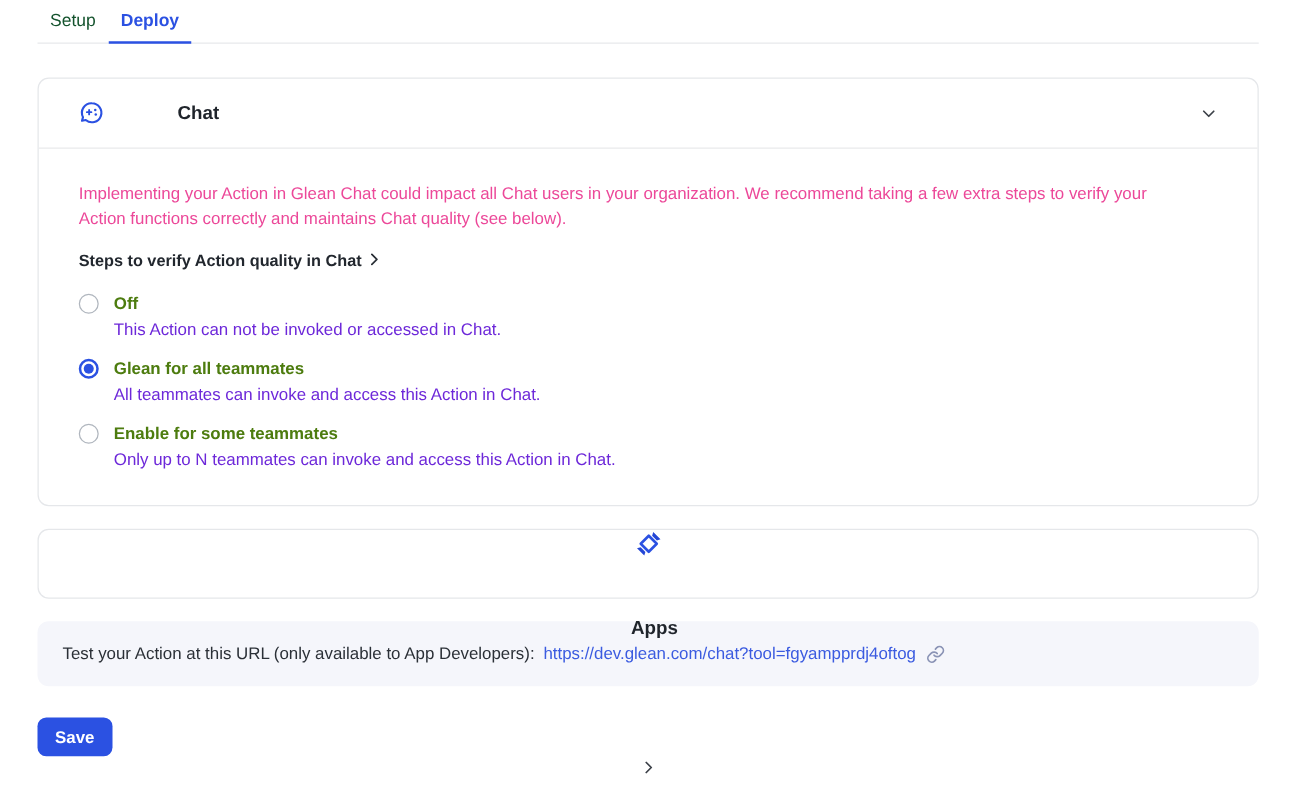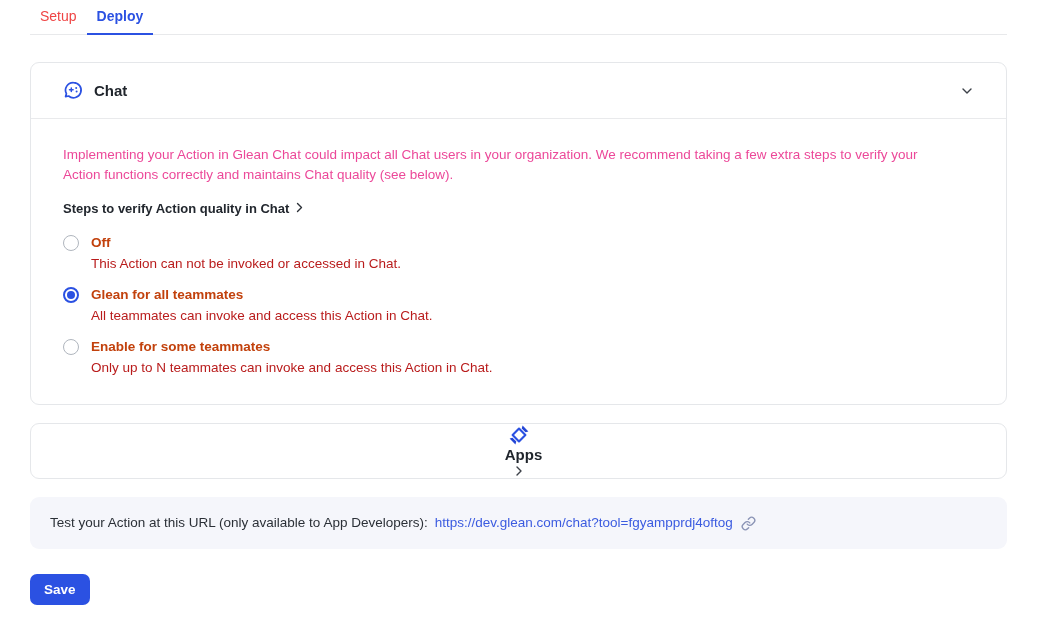--- a/index.html
+++ b/index.html
@@ -9,37 +9,37 @@
     font-family: "Liberation Sans", "DejaVu Sans", sans-serif;
     color: #22272e;
     overflow: hidden;
   }
   .page { width: 977px; margin-left: 30px; padding-top: 2px; }
 
   
   .tabs { display: flex; border-bottom: 1px solid #e8e9eb; }
   .tab {
     padding: 6px 10px 9px 10px;
-    font-size: 14px; font-weight: 500; color: #ef4444;
+    font-size: 14px; font-weight: 500; color: #14532d;
     cursor: pointer; margin-bottom: -1px;
   }
   .tab.active {
     color: #2b51e2; font-weight: 600;
     border-bottom: 2px solid #2b51e2;
   }
 
   
   .card {
     border: 1px solid #e5e7ea; border-radius: 9px;
     background: #fff;
   }
   .card-chat { margin-top: 27px; }
   .card-header {
     display: flex; align-items: center;
-    height: 56px; padding: 0 32px;
+    height: 56px; padding: 0 32px; gap: 48px;
   }
   .card-header .title { font-size: 15px; font-weight: 600; color: #1f242b; margin-left: 10px; }
   .card-header .spacer { flex: 1; }
   .card-chat .card-header { border-bottom: 1px solid #e9eaec; }
   .chev { display: inline-flex; }
 
   .card-body { padding: 26px 32px 26px 32px; }
   .desc-par {
     font-size: 13.5px; line-height: 20px; color: #ec4899;
     max-width: 885px;
@@ -57,22 +57,22 @@
     width: 16px; height: 16px; border-radius: 50%;
     border: 1px solid #b0b6be; background: #fff;
     margin-top: 2px; flex: none; position: relative; cursor: pointer;
   }
   .radio.checked { border: 2px solid #2b51e2; }
   .radio.checked::after {
     content: ""; position: absolute; inset: 2px;
     border-radius: 50%; background: #2b51e2;
   }
   .option-texts { margin-left: 12px; }
-  .option-label { font-size: 13.5px; font-weight: 600; color: #c2410c; line-height: 20px; }
-  .option-desc { font-size: 13.5px; color: #b91c1c; line-height: 20px; margin-top: 1px; }
+  .option-label { font-size: 13.5px; font-weight: 600; color: #4d7c0f; line-height: 20px; }
+  .option-desc { font-size: 13.5px; color: #6d28d9; line-height: 20px; margin-top: 1px; }
 
   .card-apps { margin-top: 18px; }
   .card-apps .card-header { height: 54px; flex-direction: column; }
 
   
   .banner {
     margin-top: 18px; background: #f5f6fb; border-radius: 9px;
     padding: 16px 20px; display: flex; align-items: center;
     font-size: 13.5px; line-height: 20px;
   }

